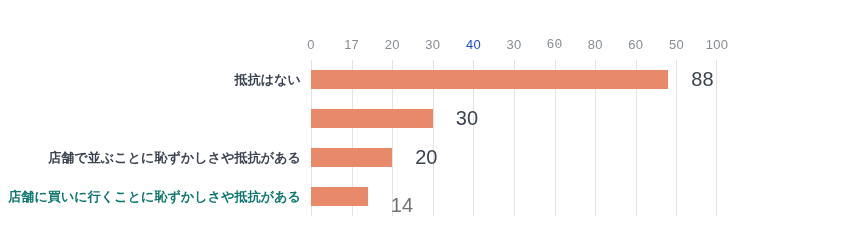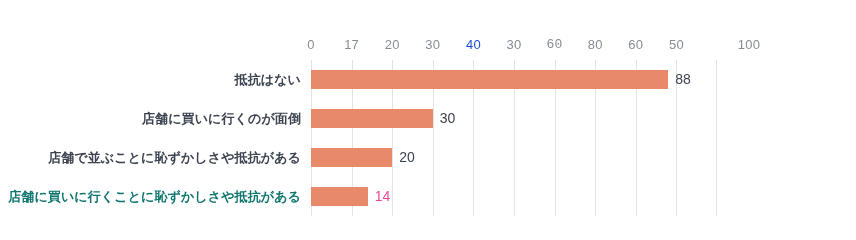--- a/index.html
+++ b/index.html
@@ -82,24 +82,24 @@
     left: 0;
     height: 19px;
     background: #e88a69;
   }
 
   .bar-value {
     position: absolute;
     top: 10px;
     height: 19px;
     line-height: 19px;
-    font-size: 14px;
+    font-size: 20px;
     color: #3c4350;
     white-space: nowrap;
-    padding-left: 7px;
+    padding-left: 23px;
   }
 
   
   .cat-labels {
     position: absolute;
     left: 0;
     top: 60px;
     width: 306px;
     height: 156px;
   }
@@ -131,29 +131,26 @@
     <span class="tick-label" style="left: 0px; color: rgb(136, 141, 147);">0</span>
     <span class="tick-label" style="left: 40.6px; color: rgb(136, 141, 147);">17</span>
     <span class="tick-label" style="left: 81.2px; color: rgb(136, 141, 147);">20</span>
     <span class="tick-label" style="left: 121.8px; color: rgb(136, 141, 147);">30</span>
     <span class="tick-label" style="left: 162.4px; color: #1d4ed8;">40</span>
     <span class="tick-label" style="left: 203px; color: rgb(136, 141, 147);">30</span>
     <span class="tick-label" style="left: 243.6px; color: rgb(136, 141, 147); font-family: Liberation Mono, monospace;">60</span>
     <span class="tick-label" style="left: 284.2px; color: rgb(136, 141, 147);">80</span>
     <span class="tick-label" style="left: 324.8px; color: rgb(136, 141, 147);">60</span>
     <span class="tick-label" style="left: 365.4px; color: rgb(136, 141, 147);">50</span>
-    <span class="tick-label" style="left: 406px; color: rgb(136, 141, 147); margin-left: 32px;">100</span>
+    <span class="tick-label" style="left: 406px; color: rgb(136, 141, 147);">100</span>
   </div>
 
   <div class="cat-labels">
     <div class="cat-row" style="top:0px;">
       <span class="cat-label" style="color: rgb(60, 67, 80);">抵抗はない</span>
-    </div>
-    <div class="cat-row" style="top:39px;">
-      <span class="cat-label" style="color: rgb(60, 67, 80);">店舗に買いに行くのが面倒</span>
     </div>
     <div class="cat-row" style="top:78px;padding-left:27px;">
       <span class="cat-label" style="color: rgb(60, 67, 80);">店舗で並ぶことに恥ずかしさや抵抗がある</span>
     </div>
     <div class="cat-row" style="top:117px;">
       <span class="cat-label" style="color: #0f766e;">店舗に買いに行くことに恥ずかしさや抵抗がある</span>
     </div>
   </div>
 
   <div class="plot-area">
@@ -182,17 +179,17 @@
       <div class="bar-value" style="left: 121.8px; color: rgb(60, 67, 80);">30</div>
     </div>
 
     <div class="row row-r2">
       <div class="bar" style="width: 81.2px; background: rgb(232, 138, 105);"></div>
       <div class="bar-value" style="left: 81.2px; color: rgb(60, 67, 80);">20</div>
     </div>
 
     <div class="row row-r3">
       <div class="bar" style="width: 56.84px; background: rgb(232, 138, 105);"></div>
-      <div class="bar-value" style="left: 56.84px; color: #ec4899;">14</div>
+      <div class="bar-value" style="left: 56.84px; color: #737373; margin-top: 9px;">14</div>
     </div>
 
   </div>
 </div>
 
 </body></html>

